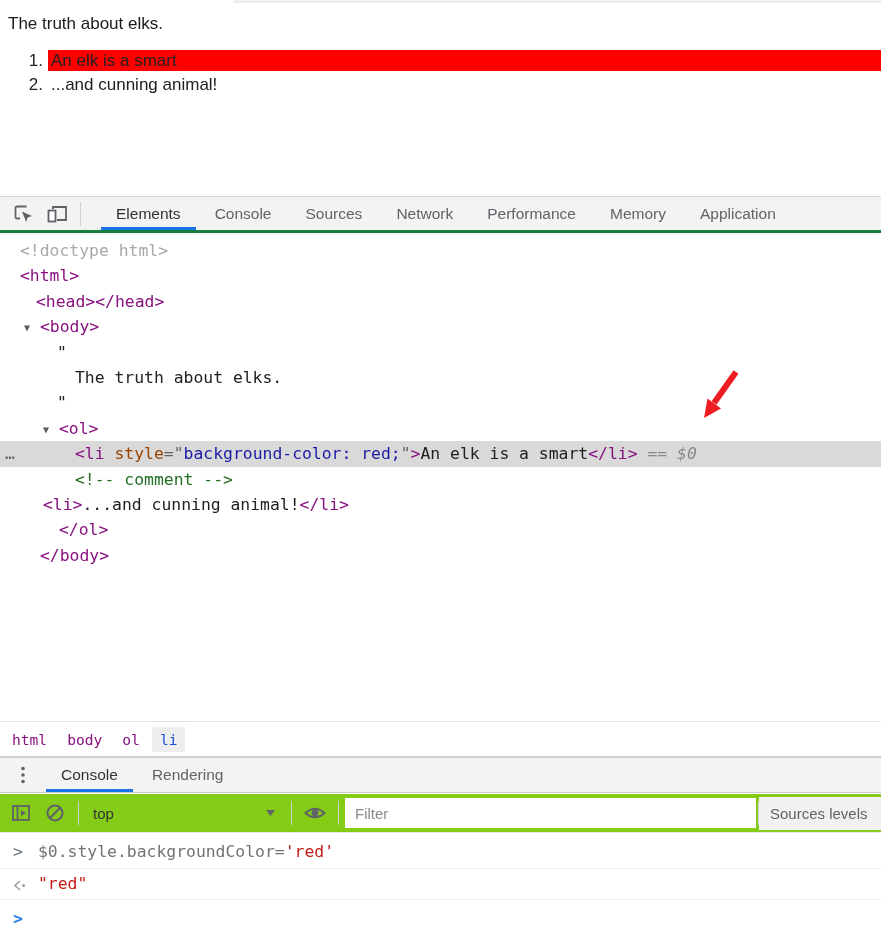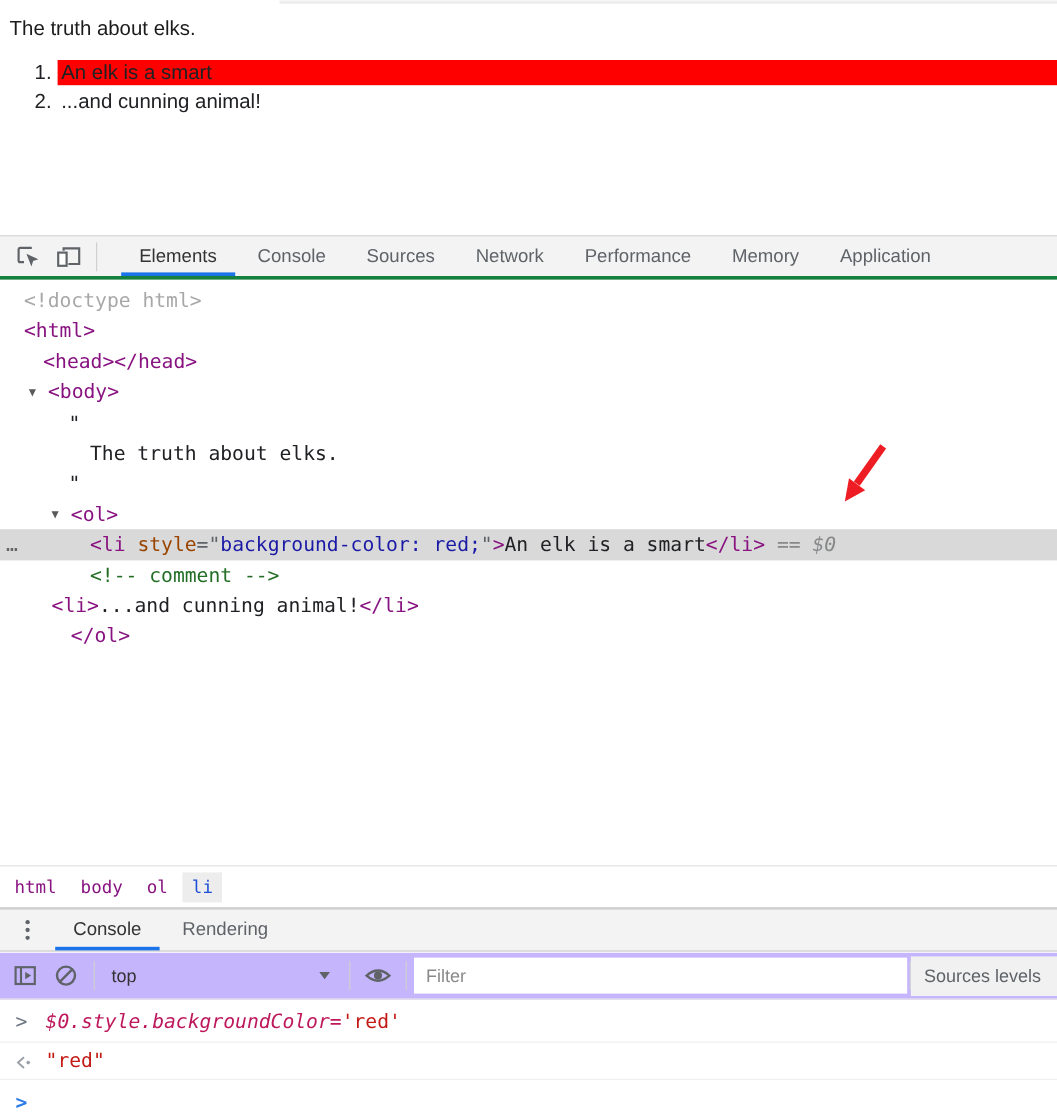--- a/index.html
+++ b/index.html
@@ -60,21 +60,21 @@
     font-size:14.6px; }
   .crumb { padding:4px 8px; margin-right:4px; color:#881280; cursor:pointer; }
   .crumb.selected { color:#1d4ed8; background:#ededed; }
 
   
   .drawer-tabbar { position:absolute; top:756px; left:0; right:0; height:37px; background:#f3f3f3;
     border-top:2px solid #cfcfcf; border-bottom:1px solid #ccc; display:flex; align-items:stretch; }
   .drawer-tab { font-size:15.5px; }
 
   
-  .console-toolbar { position:absolute; top:794px; left:0; right:0; height:39px; background:#c4b5fd;
+  .console-toolbar { position:absolute; top:794px; left:0; right:0; height:39px; background:#84cc16;
     border-bottom:1px solid #e6e6e6; display:flex; align-items:center; }
   .context-select { display:flex; align-items:center; width:200px; cursor:pointer; }
   .context-label { font-size:15px; color:#333; margin-left:8px; flex:1; }
   .filter-input { width:411px; height:30px; border:none; outline:none; background:#fff;
     font-size:15px; padding:0 10px; color:#333; }
   .filter-input::placeholder { color:#8a8a8a; }
   .levels-select { flex:1; height:33px; background:#f1f1f1; display:flex; align-items:center;
     padding-left:11px; font-size:15px; color:#5f6368; overflow:hidden; white-space:nowrap; cursor:pointer; }
 
   
@@ -82,21 +82,21 @@
     font-size:16.4px; }
   .console-row { position:relative; border-bottom:1px solid #f0f0f0; }
   .console-row .row-icon { position:absolute; left:13px; }
   .console-row .row-content { margin-left:38px; white-space:pre; }
   .console-row.input-echo { padding:8px 0 7px; }
   .console-row.input-echo .row-icon { top:8px; color:#6e7781; }
   .console-row.result { padding:5px 0 6px; }
   .console-row.result .row-icon { top:10px; }
   .console-row.prompt { padding:9px 0 8px; border-bottom:none; }
   .console-row.prompt .row-icon { top:9px; color:#2b7ce9; font-weight:bold; }
-  .tk-code { color:#be185d;font-style:italic; }
+  .tk-code { color:#737373; }
   .tk-string { color:#c41a16; }
 
   svg { display:block; }
 </style>
 </head>
 <body>
 
 <div class="page-preview">
   <div class="top-edge-artifact"></div>
   <div class="page-title">The truth about elks.</div>
@@ -143,20 +143,21 @@
     <div class="tree-row" style="padding-left: 36px;"><span class="tk-tag">&lt;head&gt;&lt;/head&gt;</span></div>
     <div class="tree-row" style="padding-left: 40px;"><span class="expander" style="left: 24px;">▼</span><span class="tk-tag">&lt;body&gt;</span></div>
     <div class="tree-row" style="padding-left: 57px;"><span class="tk-text">"</span></div>
     <div class="tree-row" style="padding-left: 75px;"><span class="tk-text">The truth about elks.</span></div>
     <div class="tree-row" style="padding-left: 57px;"><span class="tk-text">"</span></div>
     <div class="tree-row" style="padding-left: 59px;"><span class="expander" style="left: 43px;">▼</span><span class="tk-tag">&lt;ol&gt;</span></div>
     <div class="tree-row hl" style="padding-left: 75px;"><span class="gutter">…</span><span class="tk-tag">&lt;li</span><span class="tk-punct"> </span><span class="tk-attr">style</span><span class="tk-punct">="</span><span class="tk-val">background-color: red;</span><span class="tk-punct">"</span><span class="tk-tag">&gt;</span><span class="tk-text">An elk is a smart</span><span class="tk-tag">&lt;/li&gt;</span><span class="tk-eq"> == </span><span class="tk-dollar">$0</span></div>
     <div class="tree-row" style="padding-left: 75px;"><span class="tk-comment">&lt;!-- comment --&gt;</span></div>
     <div class="tree-row" style="padding-left: 43px;"><span class="tk-tag">&lt;li&gt;</span><span class="tk-text">...and cunning animal!</span><span class="tk-tag">&lt;/li&gt;</span></div>
     <div class="tree-row" style="padding-left: 59px;"><span class="tk-tag">&lt;/ol&gt;</span></div>
+    <div class="tree-row" style="padding-left: 40px;"><span class="tk-tag">&lt;/body&gt;</span></div>
   </div>
 
 <svg class="annotation-arrow" width="48" height="60" viewBox="0 0 48 60">
   <path d="M41 9 L19 40" stroke="#ee1d23" stroke-width="6" fill="none"></path>
   <polygon points="9,55 12.5,35.5 26,45.5" fill="#ee1d23"></polygon>
 </svg>
 
 <div class="breadcrumb-bar mono" id="breadcrumbs">
     <div class="crumb">html</div>
     <div class="crumb">body</div>

